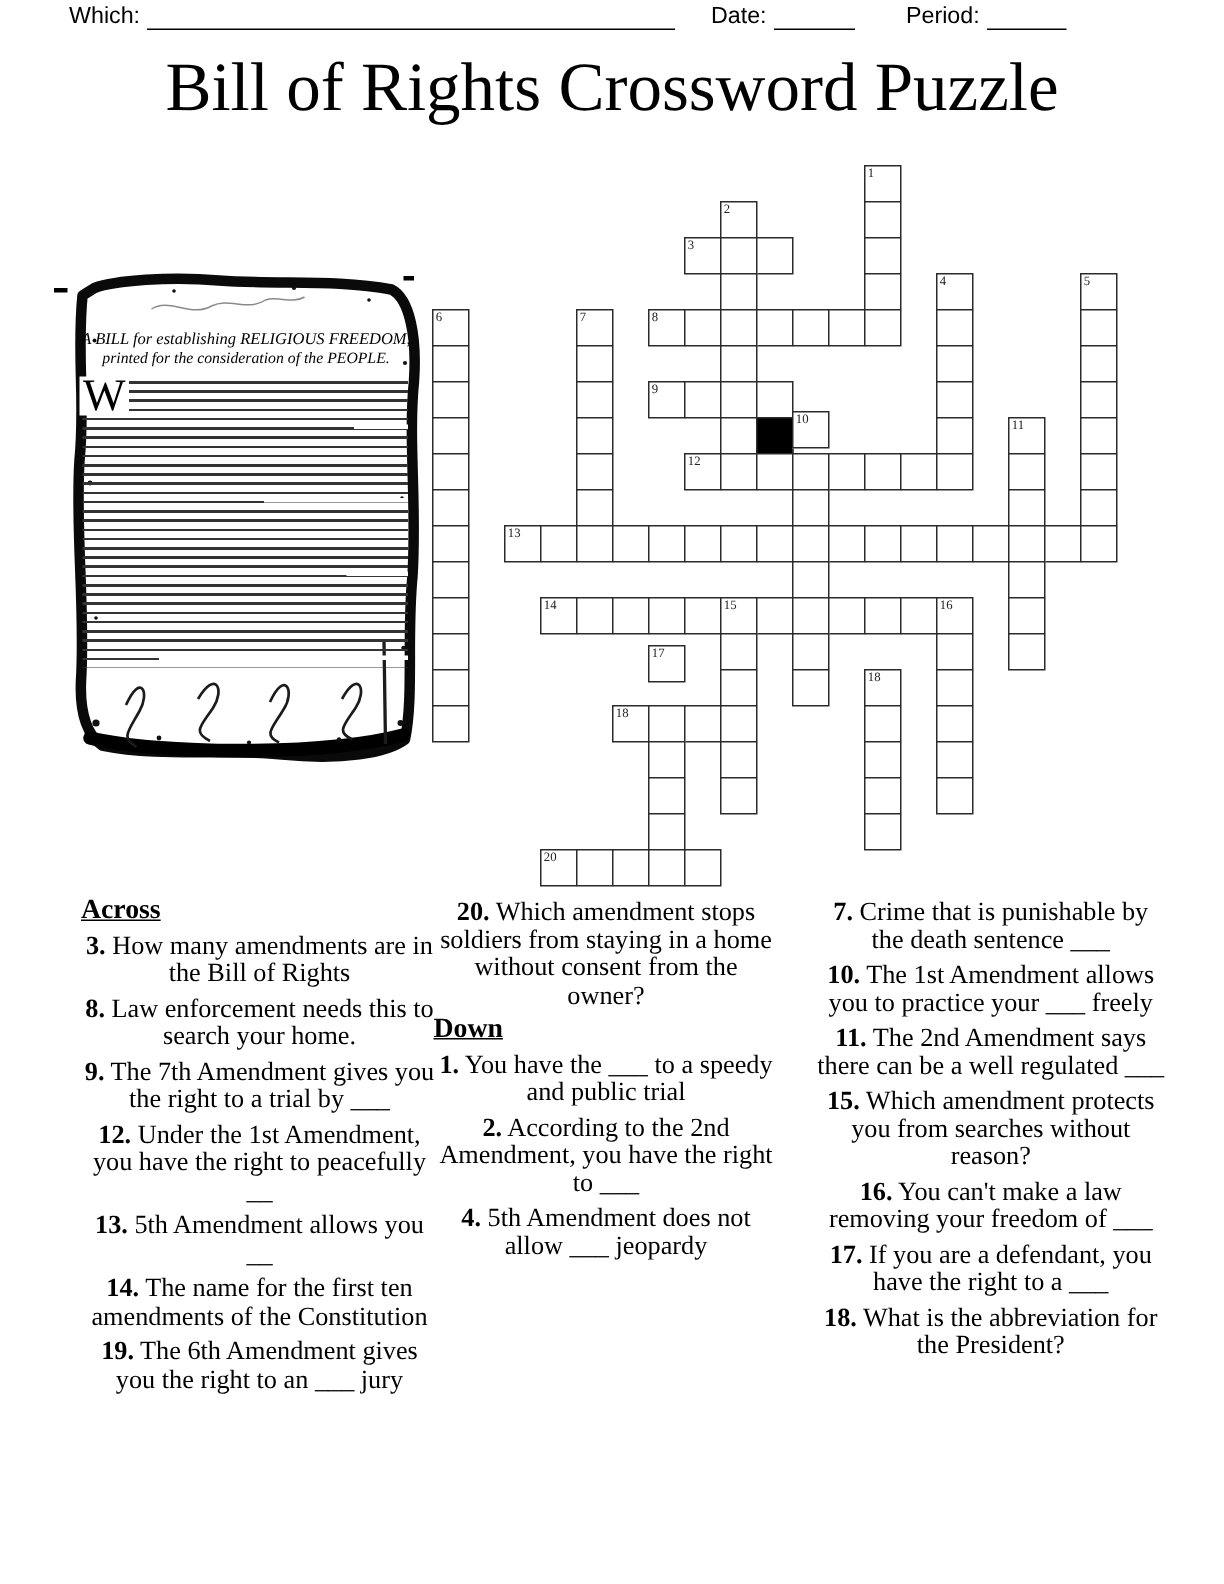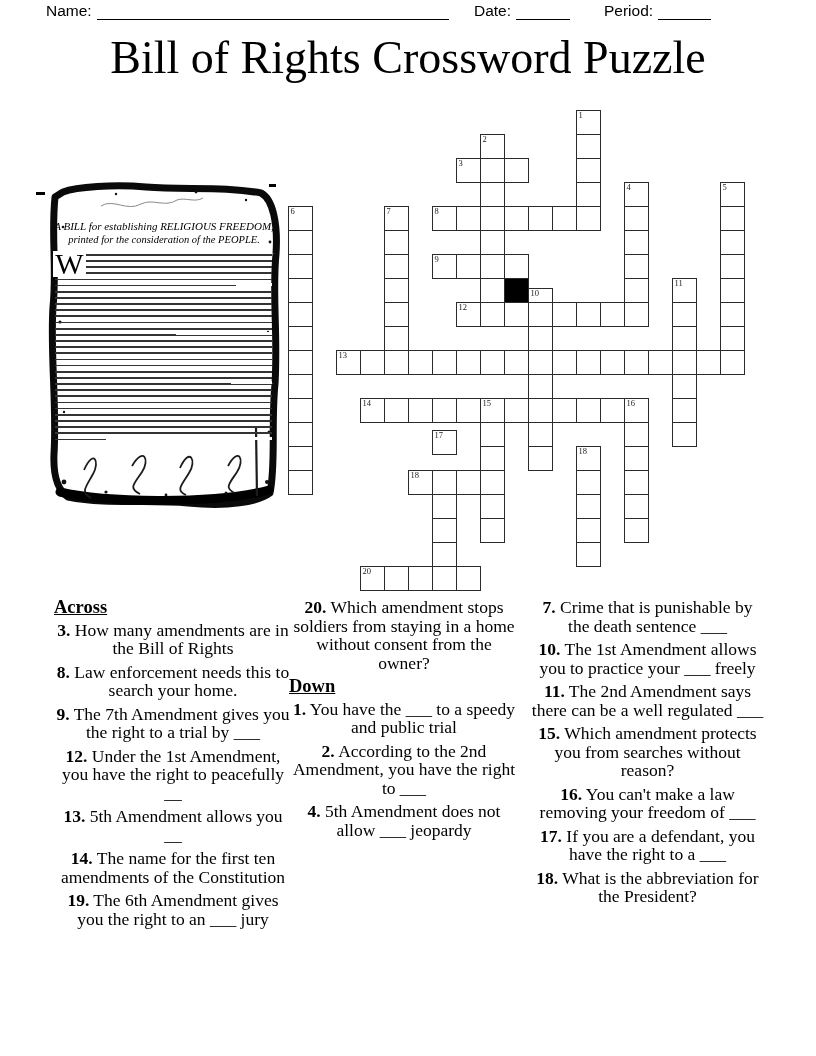--- a/index.html
+++ b/index.html
@@ -37,33 +37,33 @@
   .cell { position:absolute; width:25px; height:25px; box-sizing:border-box;
           border:1.6px solid #2b2b2b; background:#fff; }
   .cell.black { background:#000; }
   .cnum { position:absolute; top:-1px; left:1.5px; font-size:8.5px; line-height:10px;
           font-family:"Liberation Serif", serif; color:#222; }
 
   
   .clue-col { position:absolute; top:598px; font-size:17.5px; line-height:18.5px; }
   .col1 { left:54px;  width:238px; }
   .col2 { left:289px; width:230px; }
-  .col3 { left:531px; width:233px; }
+  .col3 { left:544px; width:233px; }
   .clue { margin:0 0 5px 0;text-align:center; }
   .clue b { font-weight:bold; }
   .clue-heading { margin:0 0 4px 0; font-size:18.5px; font-weight:bold;
                   text-decoration:underline; }
 </style>
 </head>
 <body>
 
 <div class="page">
 
   <div class="header-field f-name">
-    <span>Name:</span>
+    <span>Which:</span>
     <span class="blank"></span>
   </div>
   <div class="header-field f-date">
     <span>Date:</span>
     <span class="blank"></span>
   </div>
   <div class="header-field f-period">
     <span>Period:</span>
     <span class="blank"></span>
   </div>
@@ -162,21 +162,21 @@
       </div>
       <div class="cell" style="left: 168px; top: 144px;"></div>
       <div class="cell" style="left: 192px; top: 144px;"></div>
       <div class="cell" style="left: 216px; top: 144px;"></div>
       <div class="cell" style="left: 336px; top: 144px;"></div>
       <div class="cell" style="left: 432px; top: 144px;"></div>
       <div class="cell" style="left: 0px; top: 168px;"></div>
       <div class="cell" style="left: 96px; top: 168px;"></div>
       <div class="cell" style="left: 192px; top: 168px;"></div>
       <div class="cell black" style="left: 216px; top: 168px;"></div>
-      <div class="cell" style="left: 240px; top: 178px;">
+      <div class="cell" style="left: 240px; top: 164px;">
         <span class="cnum">10</span>
       </div>
       <div class="cell" style="left: 336px; top: 168px;"></div>
       <div class="cell" style="left: 384px; top: 168px;">
         <span class="cnum">11</span>
       </div>
       <div class="cell" style="left: 432px; top: 168px;"></div>
       <div class="cell" style="left: 0px; top: 192px;"></div>
       <div class="cell" style="left: 96px; top: 192px;"></div>
       <div class="cell" style="left: 168px; top: 192px;">

